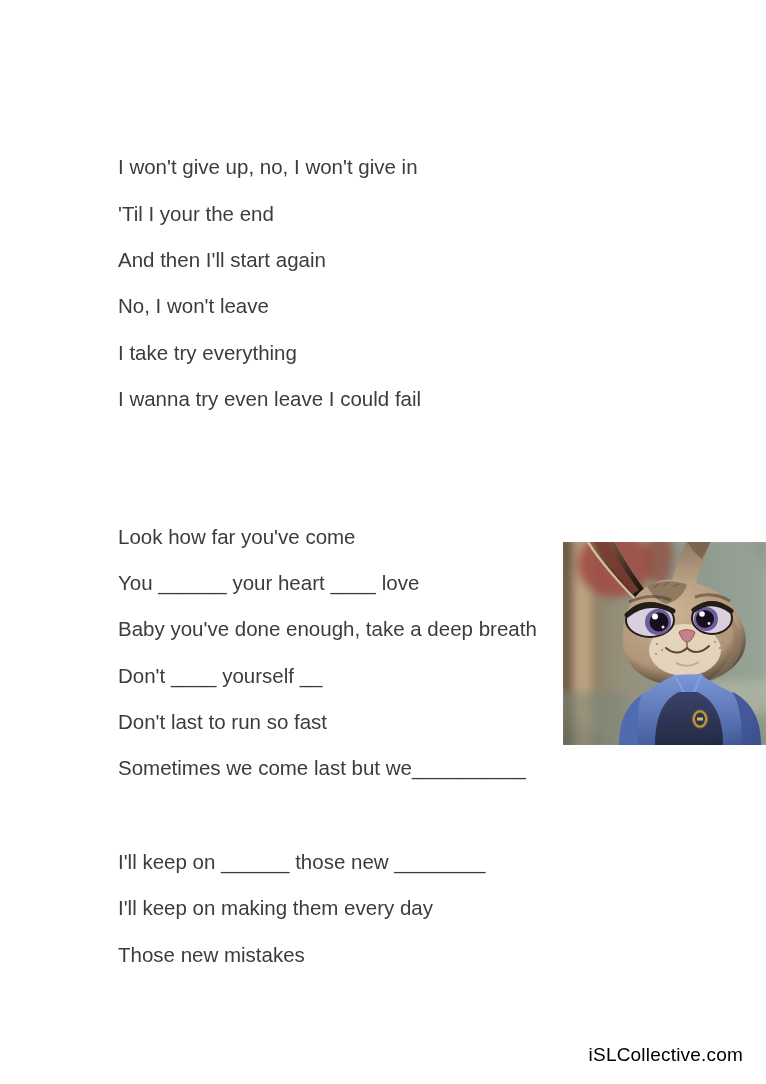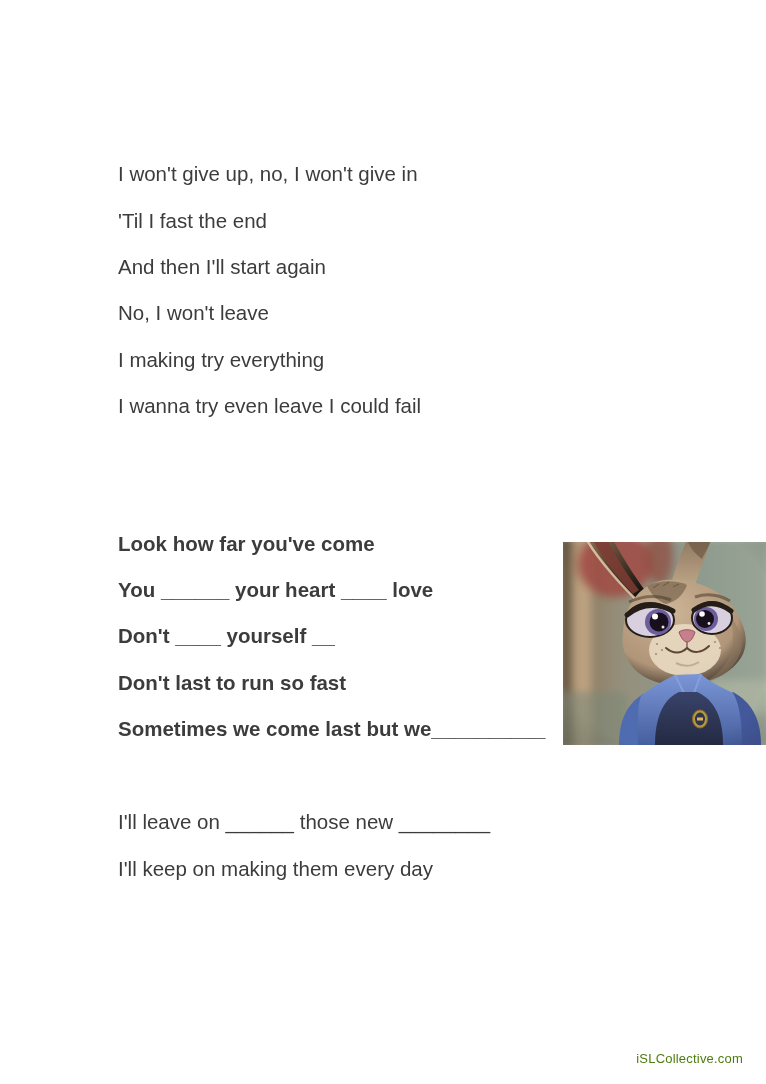--- a/index.html
+++ b/index.html
@@ -4,78 +4,80 @@
 <style>
   html,body { margin:0; padding:0; background:#e8e8e8; }
   .page {
     position:relative;
     width:766px; height:1084px;
     margin:0 auto;
     background:#ffffff;
     overflow:hidden;
     font-family:"Liberation Sans", sans-serif;
   }
-  .lyrics { position:absolute; left:118px; top:151px; }
+  .lyrics { position:absolute; left:118px; top:144px; }
   .stanza { margin:0; padding:0; }
   .stanza p {
     margin:0;
     height:46.4px;
     display:flex;
     align-items:center;
     font-size:20.5px;
     color:#3c3c3c;
     white-space:pre;
   }
-  .stanza.s2 { margin-top:91px;font-weight:bold; }
+  .stanza.s2 { margin-top:91px; }
   .stanza.s3 { margin-top:47px; }
 
   .photo {
     position:absolute;
     left:563px; top:542px;
     width:203px; height:203px;
     margin:0; padding:0;
     overflow:hidden;
   }
   .photo svg { display:block; width:203px; height:203px; filter:blur(0.3px); }
 
   .watermark {
     position:absolute;
     right:23px; bottom:18px;
-    font-size:13px;
-    color:#4d7c0f;
+    font-size:19px;
+    color:#000000;
     letter-spacing:0.2px;
   }
 </style>
 </head>
 <body>
 
 <div class="page">
 
   <div class="lyrics">
 
     <section class="stanza s1">
       <p>I won't give up, no, I won't give in</p>
-      <p>'Til I fast the end</p>
+      <p>'Til I your the end</p>
       <p>And then I'll start again</p>
       <p>No, I won't leave</p>
-      <p>I making try everything</p>
+      <p>I take try everything</p>
       <p>I wanna try even leave I could fail</p>
     </section>
 
     <section class="stanza s2">
       <p>Look how far you've come</p>
       <p>You ______ your heart ____ love</p>
+      <p>Baby you've done enough, take a deep breath</p>
       <p>Don't ____ yourself __</p>
       <p>Don't last to run so fast</p>
       <p>Sometimes we come last but we__________</p>
     </section>
 
     <section class="stanza s3">
-      <p>I'll leave on ______ those new ________</p>
+      <p>I'll keep on ______ those new ________</p>
       <p>I'll keep on making them every day</p>
+      <p>Those new mistakes</p>
     </section>
 
   </div>
 
   <figure class="photo">
     <svg viewBox="0 0 203 203" xmlns="http://www.w3.org/2000/svg">
       <defs>
         <linearGradient id="bgGrad" x1="0" y1="0" x2="1" y2="0">
           <stop offset="0" stop-color="#8a6f50"></stop>
           <stop offset="0.3" stop-color="#95907c"></stop>

